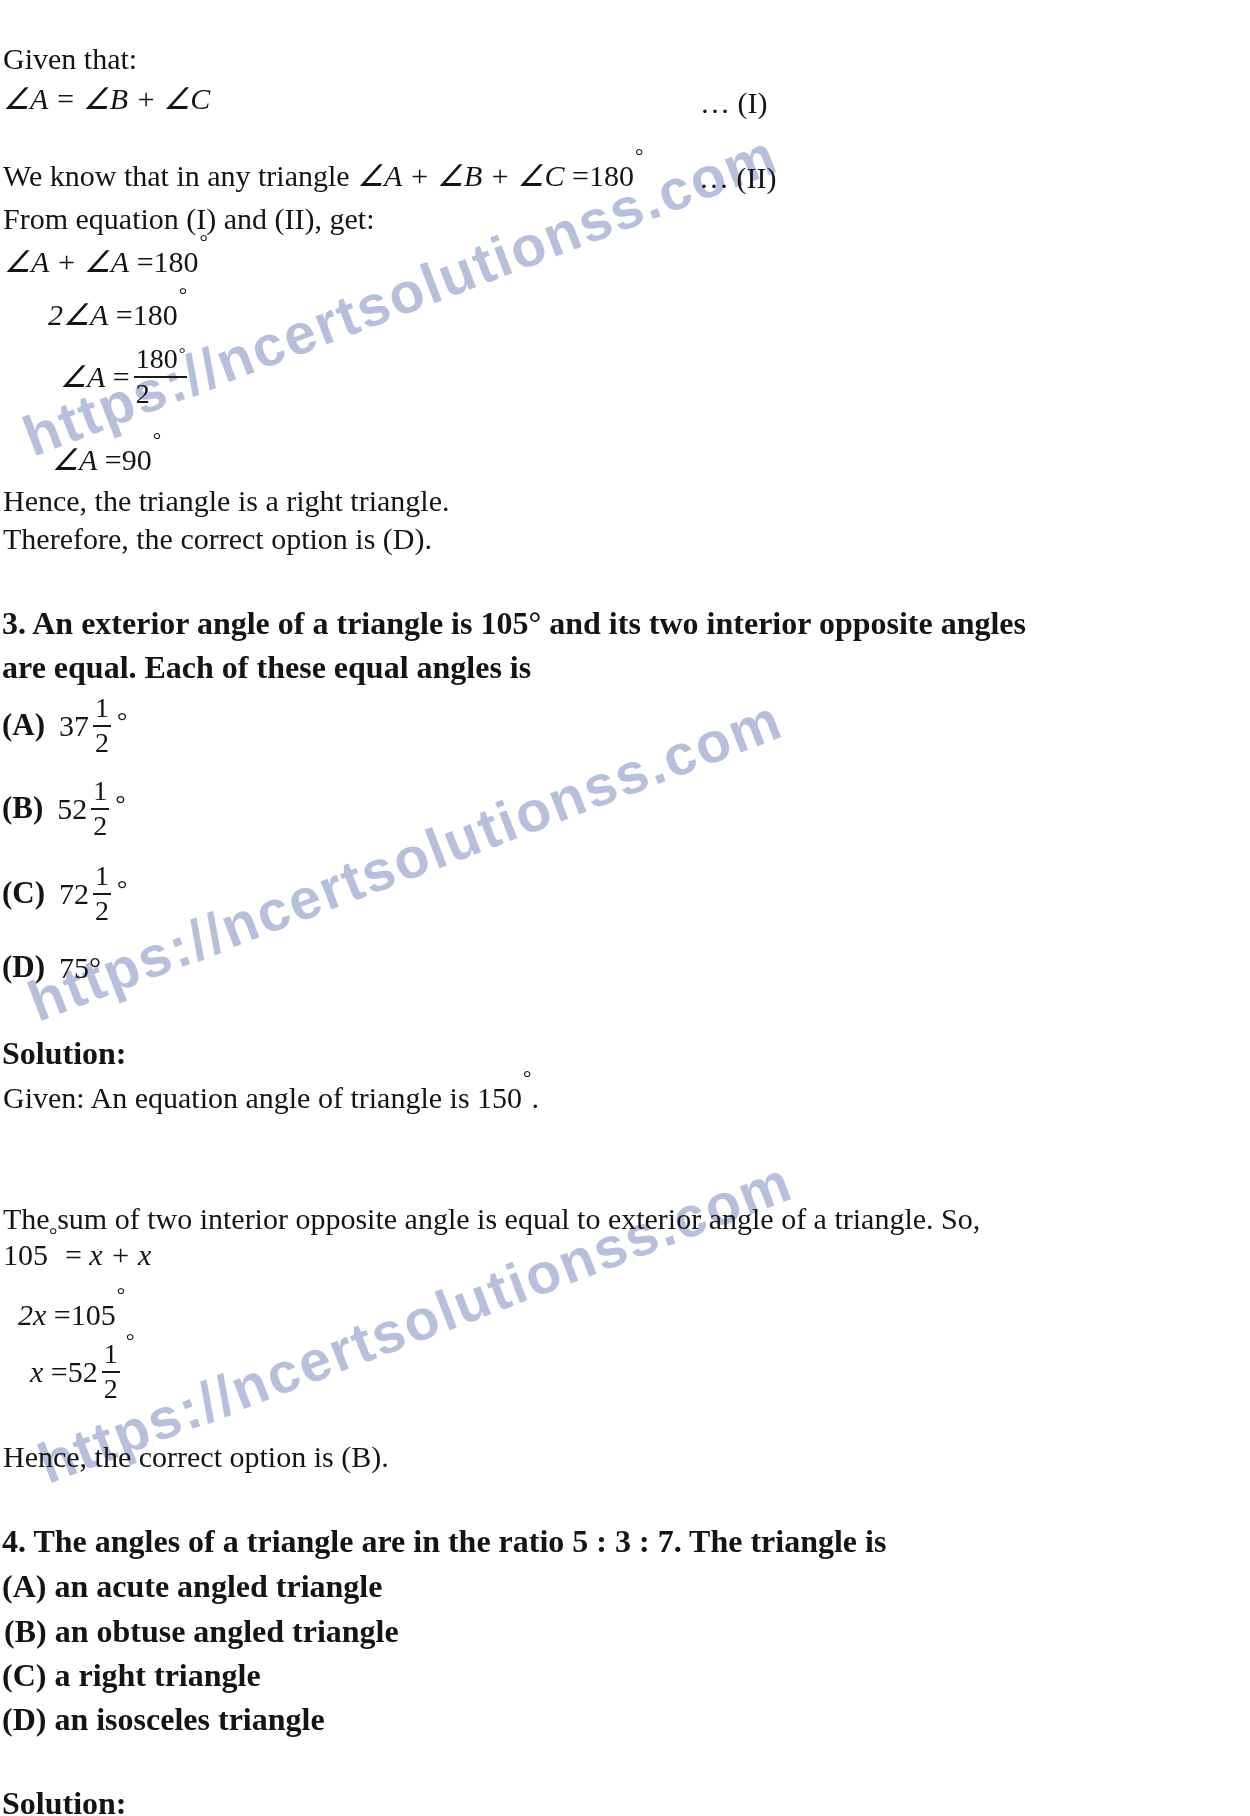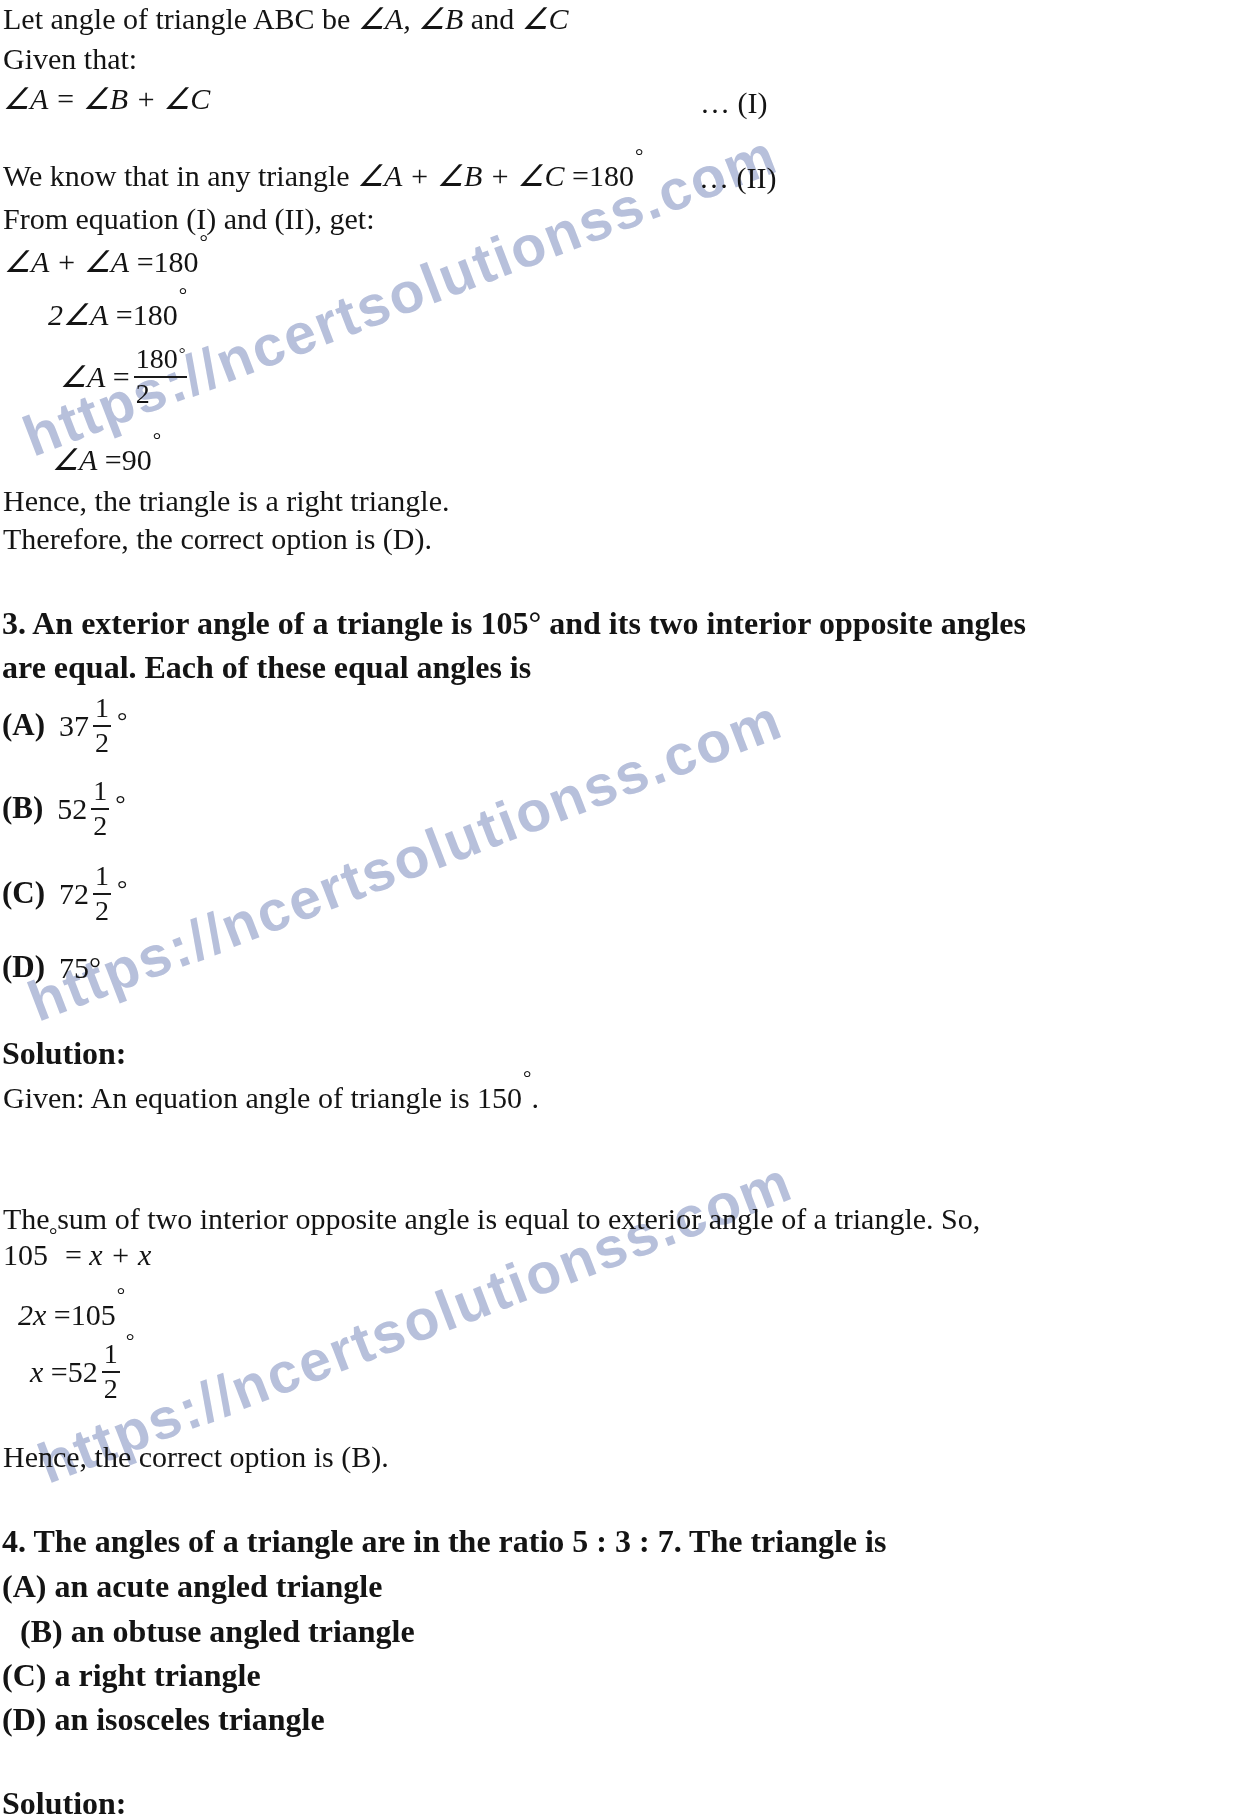--- a/index.html
+++ b/index.html
@@ -29,23 +29,20 @@
 </style>
 </head>
 <body>
 
 <div class="page">
 
   <div class="wm" style="left:400px; top:295px;">https://ncertsolutionss.com</div>
   <div class="wm" style="left:405px; top:860px;">https://ncertsolutionss.com</div>
   <div class="wm" style="left:415px; top:1322px;">https://ncertsolutionss.com</div>
 
-  <div class="t" style="left:3px; top:2px;">
-    <span>Let angle of triangle ABC be </span><span class="m">∠A, ∠B</span><span> and </span><span class="m">∠C</span>
-  </div>
 
   <div class="t" style="left:3px; top:42px;">Given that:</div>
 
   <div class="t m" style="left:3px; top:82px;">∠A = ∠B + ∠C</div>
   <div class="t" style="left:700px; top:86px;">… (I)</div>
 
   <div class="t" style="left:3px; top:157px;">
     <span>We know that in any triangle </span><span class="m">∠A + ∠B + ∠C</span>&nbsp;<span>=</span><span>180</span><sup class="dsup">°</sup>
   </div>
   <div class="t" style="left:690px; top:161px;margin-left:9px;">… (II)</div>
@@ -141,18 +138,18 @@
       <span class="fb"></span>
       <span class="fd">2</span>
     </span>
     <span class="dtop">°</span>
   </div>
 
   <div class="t" style="left:3px; top:1440px;">Hence, the correct option is (B).</div>
 
   <div class="t b" style="left:2px; top:1524px;">4. The angles of a triangle are in the ratio 5 : 3 : 7. The triangle is</div>
   <div class="t b" style="left:2px; top:1569px;">(A) an acute angled triangle</div>
-  <div class="t b" style="left:20px; top:1614px;text-align:right;">(B) an obtuse angled triangle</div>
+  <div class="t b" style="left:4px; top:1614px;text-align:right;">(B) an obtuse angled triangle</div>
   <div class="t b" style="left:2px; top:1658px;">(C) a right triangle</div>
   <div class="t b" style="left:2px; top:1702px;">(D) an isosceles triangle</div>
   <div class="t b" style="left:2px; top:1786px;">Solution:</div>
 
 </div>
 
 </body></html>

